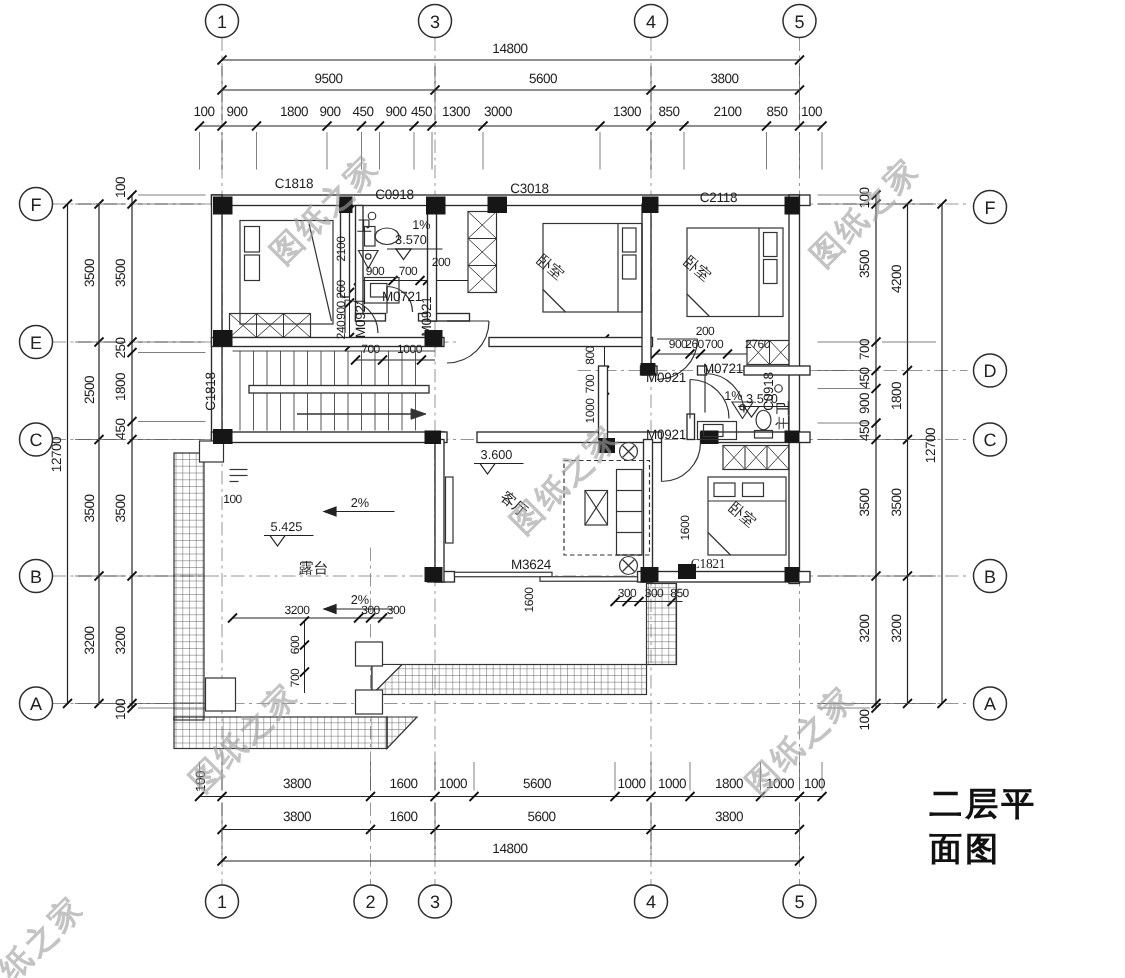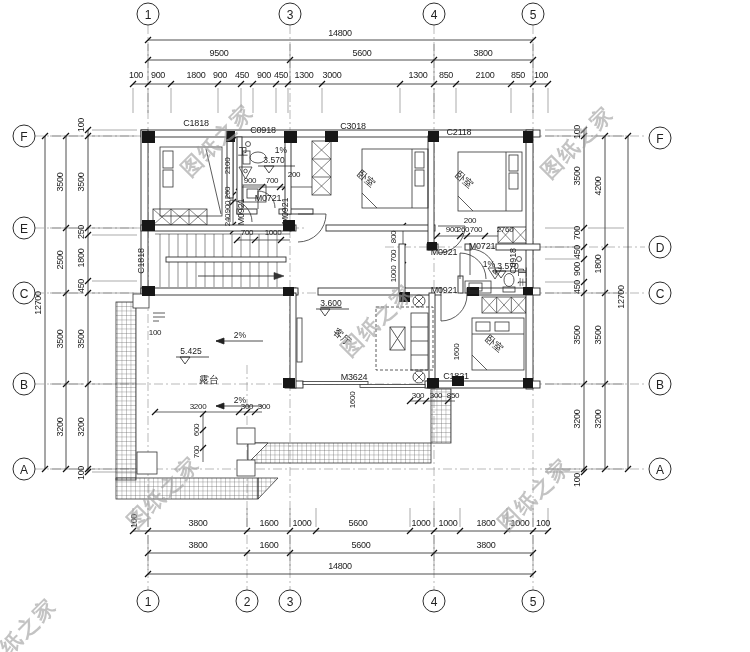--- a/index.html
+++ b/index.html
@@ -466,20 +466,21 @@
         <polygon points="320,309 330,309 325,316"></polygon>
     <line x1="176" y1="357" x2="209" y2="357"></line>
         <polygon points="180,357 190,357 185,364"></polygon>
     <line x1="216" y1="341" x2="263" y2="341"></line>
         <polygon points="216,341 224,338 224,344" fill="#222"></polygon>
     <line x1="216" y1="406" x2="263" y2="406"></line>
         <polygon points="216,406 224,403 224,409" fill="#222"></polygon>
   </g>
 </svg>
 
+<div class="title" style="left:663px;top:551px">二层平面图</div>
 
 <div class="lbl dim" style="left: 340px; top: 33px;">14800</div>
     <div class="lbl dim" style="left: 219px; top: 53px;">9500</div>
     <div class="lbl dim" style="left: 362px; top: 53px;">5600</div>
     <div class="lbl dim" style="left: 483px; top: 53px;">3800</div>
     <div class="lbl dim" style="left: 136px; top: 75px;">100</div>
     <div class="lbl dim" style="left: 158px; top: 75px;">900</div>
     <div class="lbl dim" style="left: 196px; top: 75px;">1800</div>
     <div class="lbl dim" style="left: 220px; top: 75px;">900</div>
     <div class="lbl dim" style="left: 242px; top: 75px;">450</div>
@@ -558,43 +559,43 @@
     <div class="lbl dim sm" style="left: 197px; top: 430px; --r: -90deg;">600</div>
     <div class="lbl dim sm" style="left: 197px; top: 452px; --r: -90deg;">700</div>
     <div class="lbl dim sm" style="left: 418px; top: 396px;">300</div>
     <div class="lbl dim sm" style="left: 436px; top: 396px;">300</div>
     <div class="lbl dim sm" style="left: 453px; top: 396px;">850</div>
     <div class="lbl dim sm" style="left: 353px; top: 400px; --r: -90deg;">1600</div>
     <div class="lbl dim sm" style="left: 457px; top: 352px; --r: -90deg;">1600</div>
     <div class="lbl code" style="left: 196px; top: 123px;">C1818</div>
     <div class="lbl code" style="left: 263px; top: 130px;">C0918</div>
     <div class="lbl code" style="left: 353px; top: 126px;">C3018</div>
-    <div class="lbl code" style="left: 459px; top: 132px;">C2118</div>
+    <div class="lbl code" style="left: 479px; top: 132px;">C2118</div>
     <div class="lbl code" style="left: 141px; top: 261px; --r: -90deg;">C1818</div>
     <div class="lbl code" style="left: 513px; top: 261px; --r: -90deg;">C0918</div>
-    <div class="lbl code" style="left: 456px; top: 376px;">C1821</div>
+    <div class="lbl code" style="left: 472px; top: 376px; font-family: Liberation Serif, serif;">C1821</div>
     <div class="lbl code" style="left: 354px; top: 377px;">M3624</div>
     <div class="lbl code" style="left: 268px; top: 198px;">M0721</div>
     <div class="lbl code" style="left: 482px; top: 246px;">M0721</div>
     <div class="lbl code" style="left: 241px; top: 212px; --r: -90deg;">M0921</div>
     <div class="lbl code" style="left: 285px; top: 211px; --r: -90deg;">M0921</div>
     <div class="lbl code" style="left: 444px; top: 252px;">M0921</div>
     <div class="lbl code" style="left: 444px; top: 290px;">M0921</div>
     <div class="lbl room" style="left: 366px; top: 179px; --r: 40deg;">卧室</div>
     <div class="lbl room" style="left: 464px; top: 180px; --r: 40deg;">卧室</div>
     <div class="lbl room" style="left: 494px; top: 344px; --r: 40deg;">卧室</div>
     <div class="lbl room" style="left: 342px; top: 337px; --r: 40deg;">客厅</div>
     <div class="lbl room" style="left: 209px; top: 380px;">露台</div>
     <div class="lbl room" style="left: 523px; top: 277px; --r: -90deg;">主卫</div>
     <div class="lbl room" style="left: 243px; top: 152px;">卫</div>
     <div class="lbl lvl" style="left: 274px; top: 160px;">3.570</div>
     <div class="lbl lvl" style="left: 281px; top: 150px;">1%</div>
     <div class="lbl lvl" style="left: 508px; top: 266px;">3.570</div>
     <div class="lbl lvl" style="left: 489px; top: 264px;">1%</div>
-    <div class="lbl lvl" style="left: 331px; top: 303px; text-decoration: underline;">3.600</div>
+    <div class="lbl lvl" style="left: 331px; top: 303px;">3.600</div>
     <div class="lbl lvl" style="left: 191px; top: 351px;">5.425</div>
     <div class="lbl lvl" style="left: 240px; top: 335px;">2%</div>
     <div class="lbl lvl" style="left: 240px; top: 400px;">2%</div>
     <div class="lbl wm" style="left: 217px; top: 140px;">图纸之家</div>
     <div class="lbl wm" style="left: 577px; top: 142px;">图纸之家</div>
     <div class="lbl wm" style="left: 377px; top: 320px;">图纸之家</div>
     <div class="lbl wm" style="left: 163px; top: 492px;">图纸之家</div>
     <div class="lbl wm" style="left: 534px; top: 494px;">图纸之家</div>
     <div class="lbl wm" style="left: 20px; top: 634px;">图纸之家</div>
     <div class="bubble" style="left: 148px; top: 14px;">1</div>

